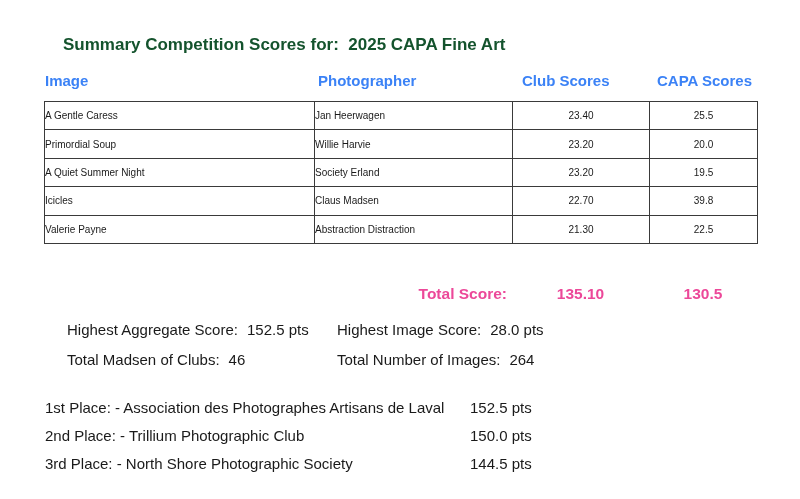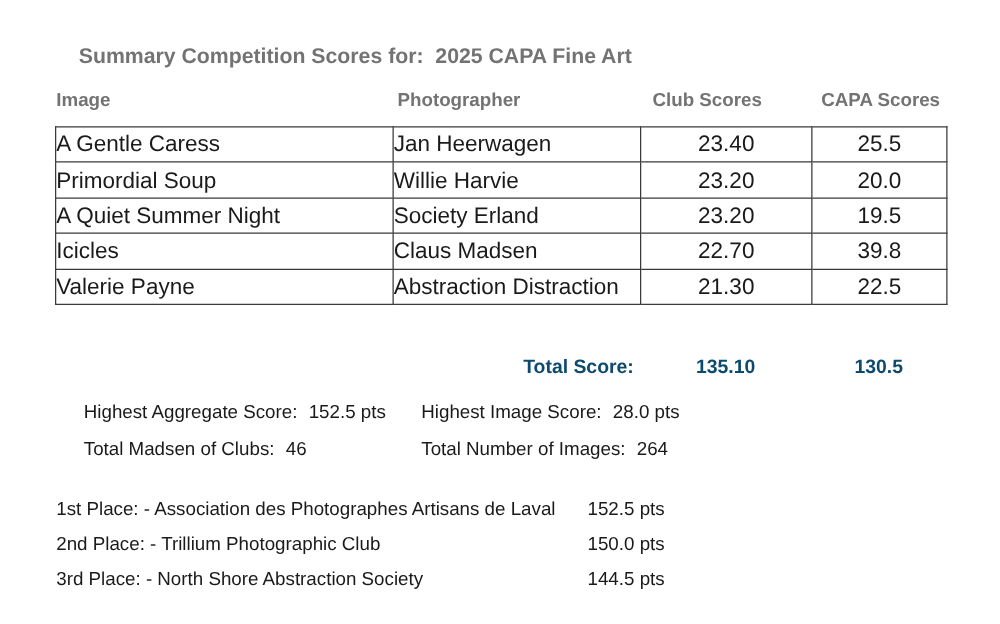--- a/index.html
+++ b/index.html
@@ -16,47 +16,47 @@
     color: #1a1a1a;
     overflow: hidden;
   }
   .title {
     position: absolute;
     left: 63px;
     top: 35px;
     font-size: 17px;
     font-weight: bold;
     white-space: pre;
-    color: #737373;
+    color: #14532d;
   }
   .col-hdr {
     position: absolute;
     top: 72px;
     font-size: 15px;
     font-weight: bold;
     white-space: nowrap;
-    color: #737373;
+    color: #3b82f6;
   }
   .hdr-image        { left: 45px; }
   .hdr-photographer { left: 318px; }
   .hdr-club         { left: 522px; }
   .hdr-capa         { left: 657px; }
 
   table.scores {
     position: absolute;
     left: 44px;
     top: 101px;
     width: 713px;
     border-collapse: collapse;
     table-layout: fixed;
   }
   table.scores td {
     border: 1px solid #3a3a3a;
     height: 27.4px;
-    font-size: 18px;
+    font-size: 10px;
     vertical-align: middle;
     padding: 0;
     white-space: nowrap;
     overflow: hidden;
   }
   col.c-image { width: 270px; }
   col.c-photo { width: 198px; }
   col.c-club  { width: 137px; }
   col.c-capa  { width: 108px; }
   td.cell-image { padding-left: 12px; }
@@ -64,21 +64,21 @@
   td.cell-score { text-align: center; }
 
   .total-row {
     position: absolute;
     left: 44px;
     top: 285px;
     width: 713px;
     display: flex;
     font-size: 15.5px;
     font-weight: bold;
-    color: #0c4a6e;
+    color: #ec4899;
   }
   .total-label { width: 468px; text-align: right; padding-right: 5px; box-sizing: border-box; }
   .total-club  { width: 137px; text-align: center; }
   .total-capa  { width: 108px; text-align: center; }
 
   .stat {
     position: absolute;
     display: inline-flex;
     gap: 9px;
     font-size: 15px;
@@ -183,17 +183,17 @@
 
   <div class="place-row place-1">
     <span class="place-label">1st Place: - Association des Photographes Artisans de Laval</span>
     <span class="place-points">152.5 pts</span>
   </div>
   <div class="place-row place-2">
     <span class="place-label">2nd Place: - Trillium Photographic Club</span>
     <span class="place-points">150.0 pts</span>
   </div>
   <div class="place-row place-3">
-    <span class="place-label">3rd Place: - North Shore Abstraction Society</span>
+    <span class="place-label">3rd Place: - North Shore Photographic Society</span>
     <span class="place-points">144.5 pts</span>
   </div>
 
 </div>
 
 </body></html>

